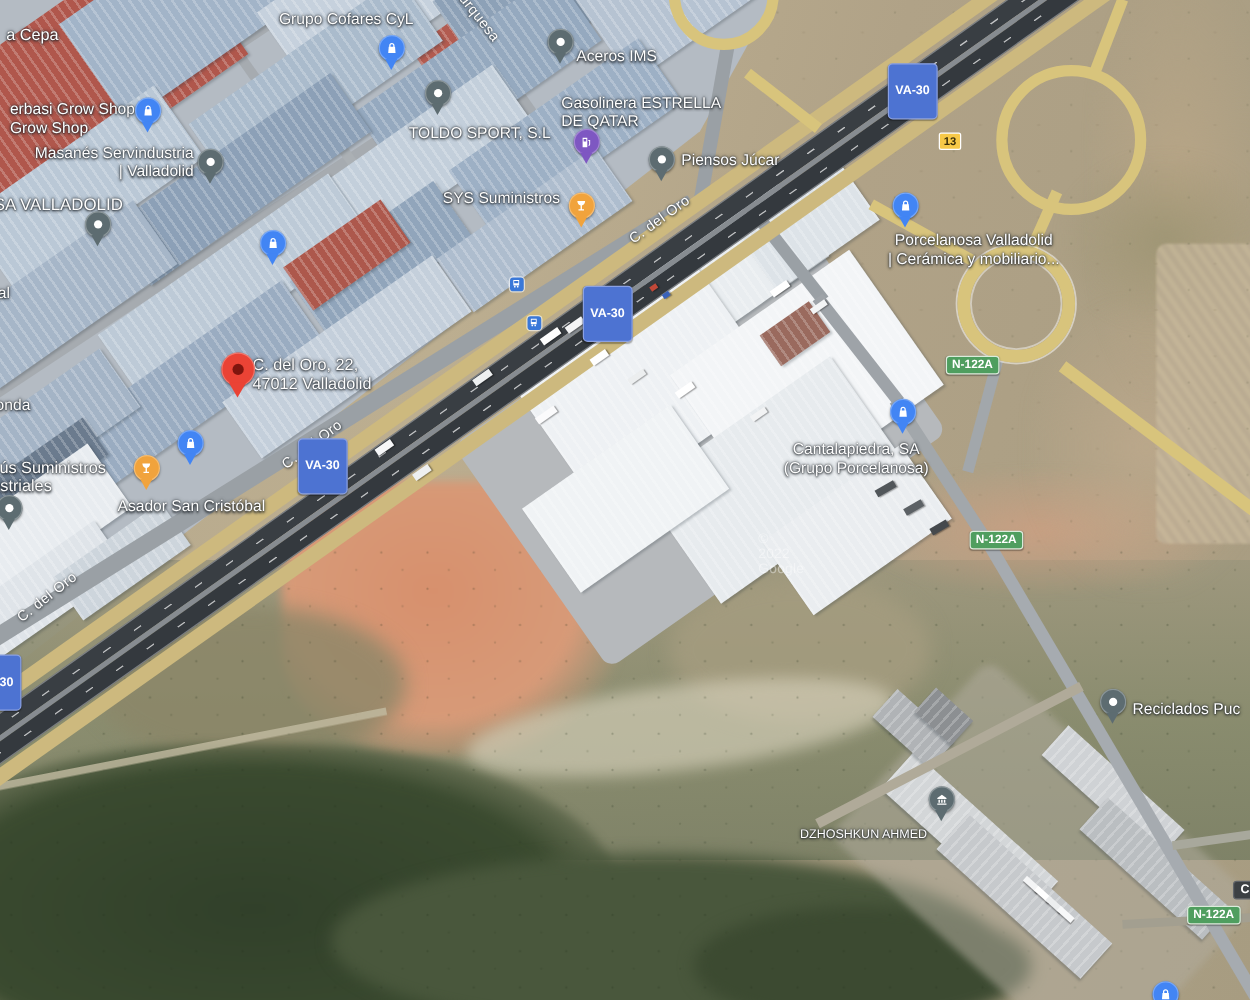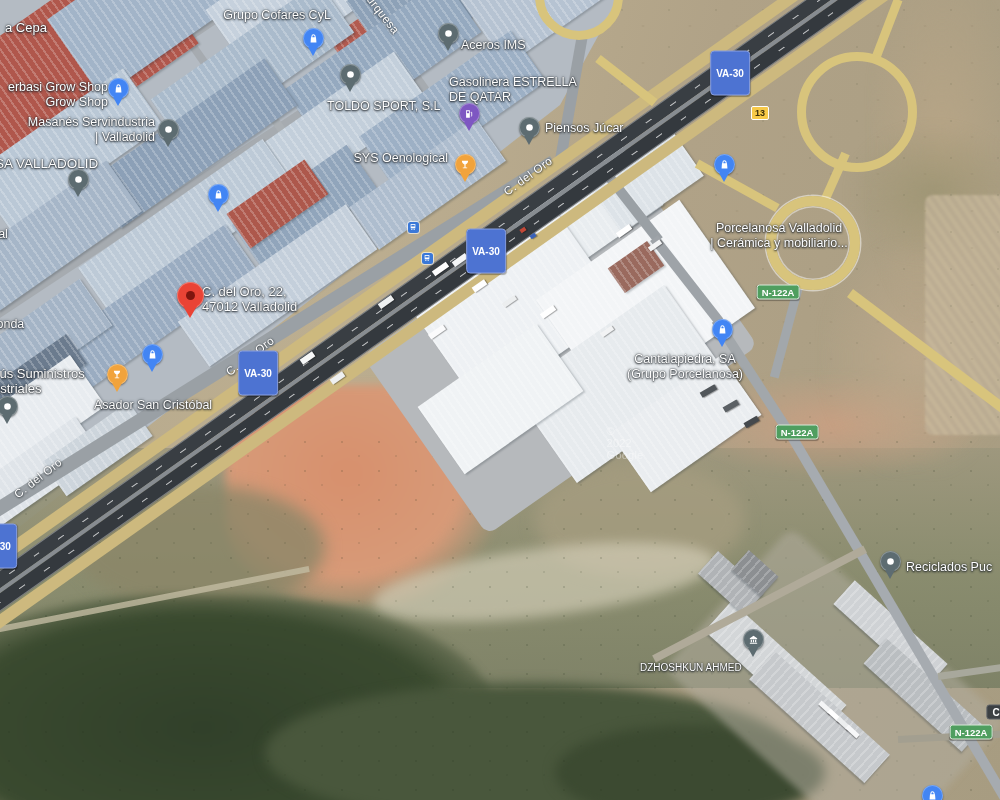--- a/index.html
+++ b/index.html
@@ -249,21 +249,21 @@
       </div>
       <div class="poi-label" style="top: 8px; left: 277px; transform: translateX(-50%); text-align: center;">
         <div style="position: relative;">Grupo Cofares CyL</div>
       </div>
       <div class="pin" style="--c: #4285f4; background: rgb(66, 133, 244); left: 107.5px; top: 78px;">
         <svg width="11" height="11" viewBox="0 0 24 24">
           <path fill="none" stroke="#fff" stroke-width="2.2" d="M8.5 11V7.5a3.5 3.5 0 0 1 7 0V11"></path>
           <path fill="#fff" d="M6.5 9.5h11l.9 11h-12.8z"></path>
         </svg>
       </div>
-      <div class="poi-label" style="top: 80px; left: 108px; transform: translateX(-100%); text-align: right;">
+      <div class="poi-label" style="top: 80px; left: 108px; transform: translateX(-100%); text-align: left;">
         <div style="position: relative;">erbasi Grow Shop</div>
         <div style="position: relative;">Grow Shop</div>
       </div>
       <div class="pin" style="--c: #5d6c71; background: rgb(93, 108, 113); left: 157.5px; top: 119px;">
         <svg width="9" height="9" viewBox="0 0 9 9">
           <circle cx="4.5" cy="4.5" r="3.3" fill="#fff"></circle>
         </svg>
       </div>
       <div class="poi-label" style="top: 115px; left: 155px; transform: translateX(-100%); text-align: right;">
         <div style="position: relative;">Masanés Servindustria</div>
@@ -311,21 +311,21 @@
       </div>
       <div class="poi-label" style="top: 121px; left: 545px;">
         <div style="position: relative;">Piensos Júcar</div>
       </div>
       <div class="pin" style="--c: #f1a33c; background: rgb(241, 163, 60); left: 454.5px; top: 154px;">
         <svg width="10" height="11" viewBox="0 0 24 24">
           <path fill="#fff" d="M4.5 3h15c0 5.2-3.6 8.2-6.2 8.7V19h4v2.2H6.7V19h4V11.7C8.1 11.2 4.5 8.2 4.5 3z"></path>
         </svg>
       </div>
       <div class="poi-label" style="top: 151px; left: 448px; transform: translateX(-100%); text-align: right;">
-        <div style="position: relative;">SYS Oenological</div>
+        <div style="position: relative;">SYS Suministros</div>
       </div>
       <div class="pin destination" style="--c: #ea4335; background: rgb(234, 67, 53); left: 176.5px; top: 282px;">
         <span class="inner-dot"></span>
       </div>
       <div class="poi-label" style="font-size: 13px; top: 284px; left: 202px;">
         <div style="position: relative;">C. del Oro, 22,</div>
         <div style="position: relative;">47012 Valladolid</div>
       </div>
       <div class="pin" style="--c: #4285f4; background: rgb(66, 133, 244); left: 207.5px; top: 184px;">
         <svg width="11" height="11" viewBox="0 0 24 24">
@@ -355,21 +355,21 @@
       <div class="poi-label" style="font-size: 13px; top: 366px; left: -7px;">
         <div style="position: relative;">sús Suministros</div>
         <div style="position: relative;">ustriales</div>
       </div>
       <div class="pin" style="--c: #4285f4; background: rgb(66, 133, 244); left: 713.5px; top: 154px;">
         <svg width="11" height="11" viewBox="0 0 24 24">
           <path fill="none" stroke="#fff" stroke-width="2.2" d="M8.5 11V7.5a3.5 3.5 0 0 1 7 0V11"></path>
           <path fill="#fff" d="M6.5 9.5h11l.9 11h-12.8z"></path>
         </svg>
       </div>
-      <div class="poi-label" style="top: 185px; left: 779px; transform: translateX(-50%); text-align: center; margin-top: 36px;">
+      <div class="poi-label" style="top: 185px; left: 779px; transform: translateX(-50%); text-align: center;">
         <div style="position: relative;">Porcelanosa Valladolid</div>
         <div style="position: relative;">| Cerámica y mobiliario...</div>
       </div>
       <div class="pin" style="--c: #4285f4; background: rgb(66, 133, 244); left: 711.5px; top: 319px;">
         <svg width="11" height="11" viewBox="0 0 24 24">
           <path fill="none" stroke="#fff" stroke-width="2.2" d="M8.5 11V7.5a3.5 3.5 0 0 1 7 0V11"></path>
           <path fill="#fff" d="M6.5 9.5h11l.9 11h-12.8z"></path>
         </svg>
       </div>
       <div class="poi-label" style="top: 352px; left: 685px; transform: translateX(-50%); text-align: center;">

